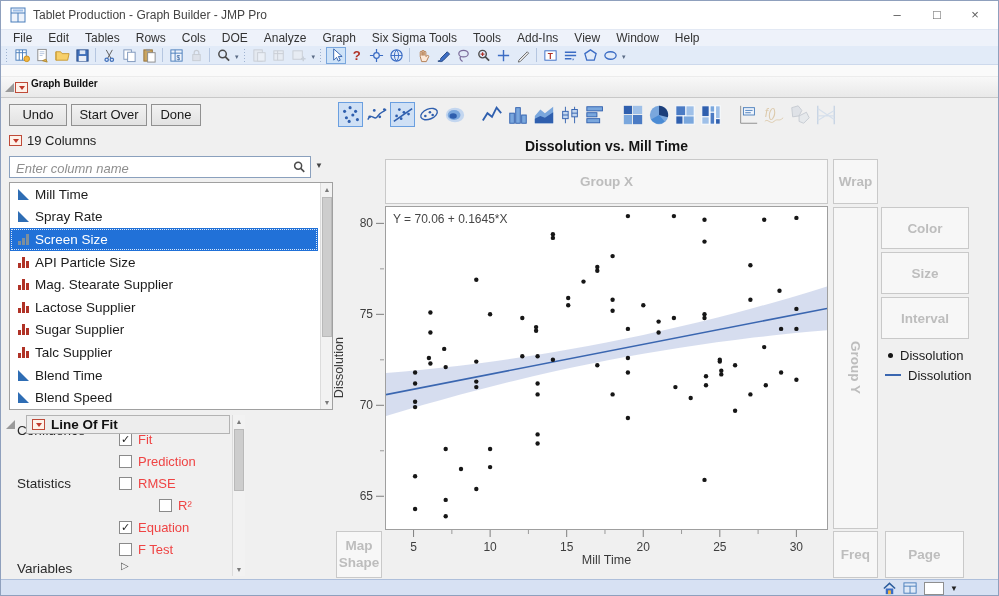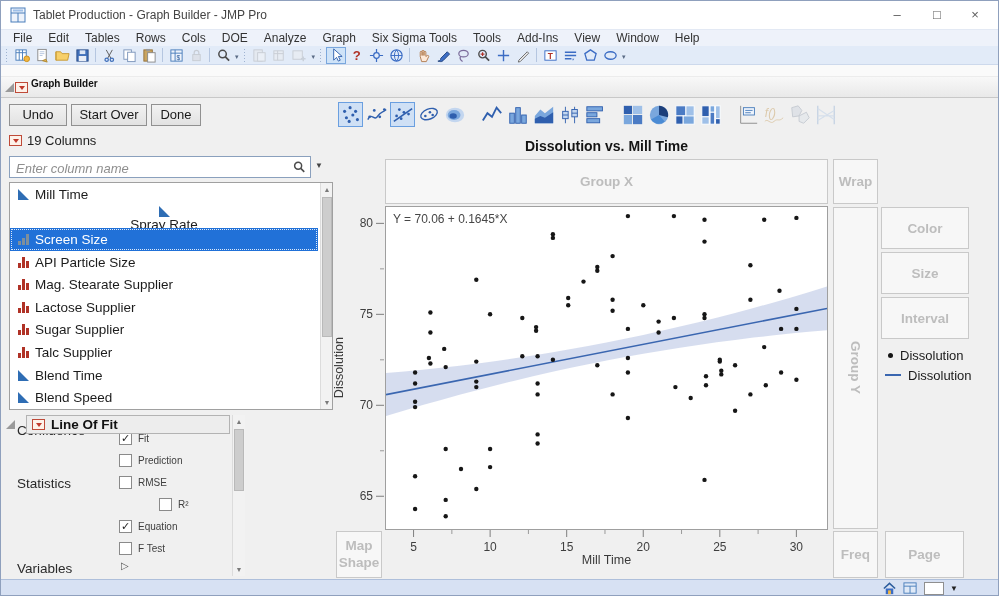--- a/index.html
+++ b/index.html
@@ -60,21 +60,21 @@
   
   .sbar{background:#f2f2f2;border-left:1px solid #dcdcdc;box-sizing:border-box;}
   .sbtn{position:absolute;left:0;width:100%;height:13px;background:#f2f2f2;color:#7a7a7a;font-size:7px;text-align:center;line-height:13px;}
   .sthumb{position:absolute;left:1px;width:10px;background:#cdcdcd;border:1px solid #b9b9b9;box-sizing:border-box;}
   
   #fit-header{left:25px;top:414px;width:204px;height:19px;background:#ededed;border:1px solid #b3b3b3;box-sizing:border-box;display:flex;align-items:center;gap:6px;padding-left:5px;z-index:3;}
   #fit-header-label{font-size:13.5px;font-weight:bold;color:#111;}
   .fit-label{font-size:13.5px;color:#2a2a2a;}
   .chk-row{position:absolute;display:flex;align-items:center;gap:6px;}
   .chk{width:13px;height:13px;background:#fff;border:1px solid #8a8a8a;box-sizing:border-box;font-size:11px;line-height:11px;text-align:center;color:#222;}
-  .chk-label{font-size:10px;color:#404040;}
+  .chk-label{font-size:13px;color:#ef4444;}
   
   .zone{background:#f7f7f7;border:1px solid #c9c9c9;box-sizing:border-box;display:flex;align-items:center;justify-content:center;color:#bdbdbd;font-weight:bold;font-size:13.5px;text-align:center;}
   #zone-group-y span{writing-mode:vertical-rl;}
   
   #chart-title{left:384px;top:137px;width:443px;text-align:center;font-size:14px;font-weight:bold;color:#141414;}
   #plot{left:384px;top:205px;width:443px;height:324px;background:#fff;border:1px solid #9f9f9f;box-sizing:border-box;}
   #ystrip{left:346px;top:205px;width:38px;height:324px;}
   #xstrip{left:384px;top:529px;width:443px;height:26px;}
   #ylabel{left:329px;top:205px;width:17px;height:324px;display:flex;align-items:center;justify-content:center;}
   #ylabel span{writing-mode:vertical-rl;transform:rotate(180deg);font-size:12.5px;color:#3a3a3a;}
@@ -487,21 +487,21 @@
       <div class="sbtn" style="top:0;">▲</div>
       <div class="sbtn" style="bottom:0;top:auto;">▼</div>
       <div class="sthumb" style="top:14px;height:140px;"></div>
     </div>
   <div class="col-row" style="top: 0px;">
         <span class="cicon">
           <span class="tri-cont"></span>
         </span>
         <span>Mill Time</span>
       </div>
-      <div class="col-row" style="top: 22.6px; flex-direction: column;">
+      <div class="col-row" style="top: 22.6px;">
         <span class="cicon">
           <span class="tri-cont"></span>
         </span>
         <span>Spray Rate</span>
       </div>
       <div class="col-row sel" style="top: 45.2px;">
         <span class="cicon">
           <span class="bars ord">
             <i style="height:4px"></i>
             <i style="height:7px"></i>

